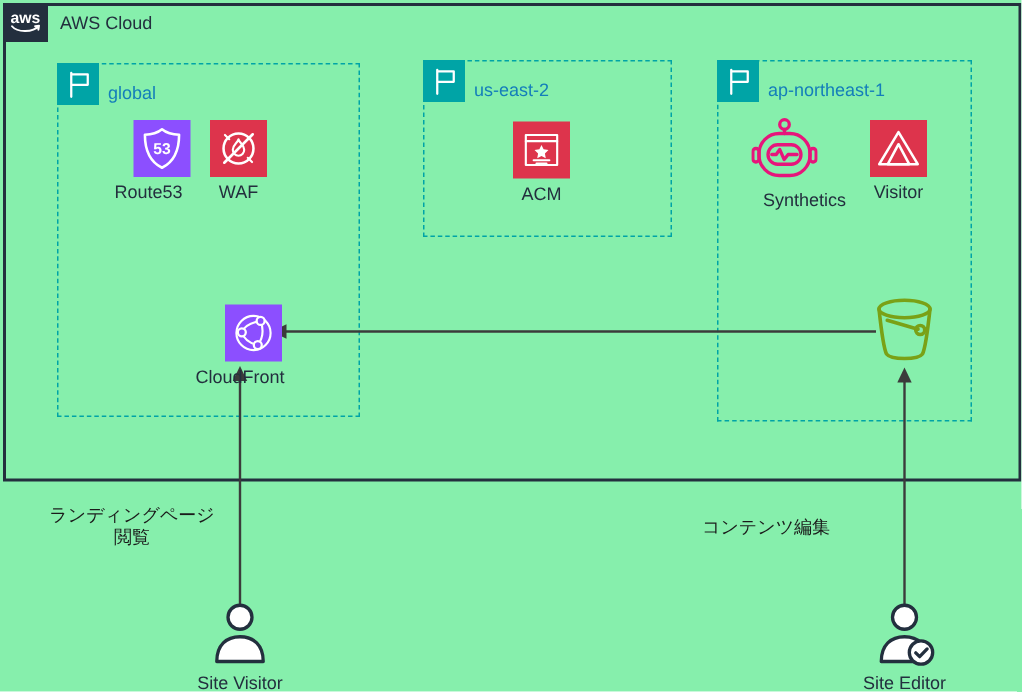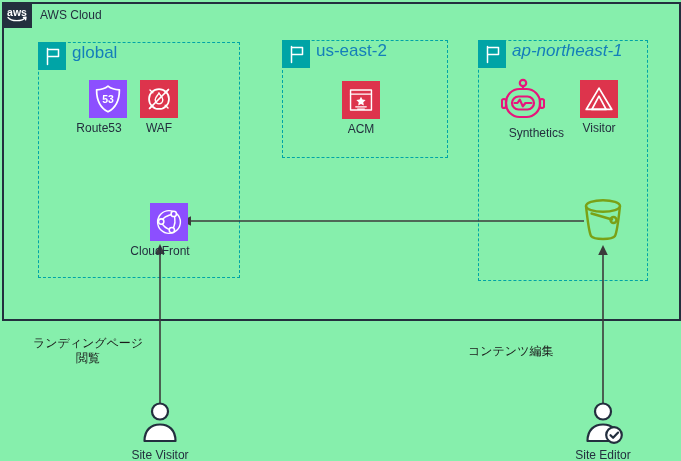--- a/index.html
+++ b/index.html
@@ -7,23 +7,23 @@
           font-family:"Liberation Sans","DejaVu Sans",sans-serif;color:#232F3E;}
   .abs{position:absolute;}
 
   .outer-box{left:2px;top:2px;width:675px;height:315px;border:2px solid var(--c-outline);z-index:0;}
   .aws-logo{left:2px;top:2px;width:30px;height:26px;background:var(--c-outline);z-index:1;}
   .aws-title{left:40px;top:8px;font-size:12px;color:var(--c-outline);white-space:nowrap;}
 
   .region{border:1.3px dashed var(--c-region-border);z-index:0;}
   .region-global{left:38px;top:42px;width:200px;height:234px;}
   .region-use1{left:282px;top:40px;width:164px;height:116px;}
-  .region-apne1{left:478px;top:40px;width:168px;height:239px;font-style:italic;}
+  .region-apne1{left:478px;top:40px;width:168px;height:239px;}
   .flag{left:-1px;top:-1px;width:28px;height:28px;background:var(--c-region-flag-bg);}
-  .region-label{left:33px;top:0;font-size:17px;color:var(--c-region-label);white-space:nowrap;}
+  .region-label{left:33px;top:12px;font-size:12px;color:var(--c-region-label);white-space:nowrap;}
 
   .connectors{left:0;top:0;z-index:1;pointer-events:none;}
   .edge{stroke:var(--c-arrow);stroke-width:1.6;fill:none;}
   .edge-head{fill:var(--c-arrow);stroke:none;}
 
   .node{z-index:2;text-align:center;}
   .icon38{display:block;margin:0 auto;width:38px;height:38px;}
   .bg-purple{background:var(--c-purple);margin-left:28px;}
   .bg-red{background:var(--c-red);}
   .node-label{display:block;margin-top:3px;font-size:12px;color:var(--c-outline);white-space:nowrap;}

